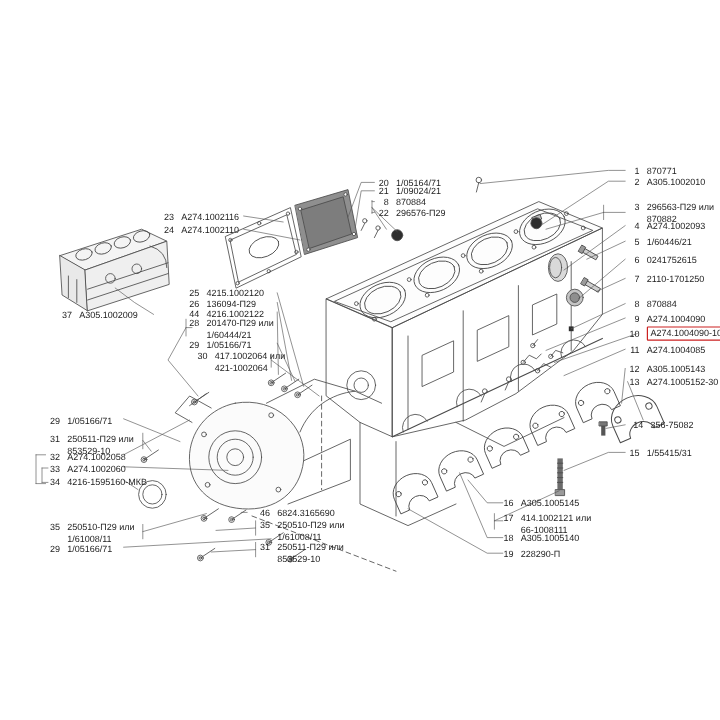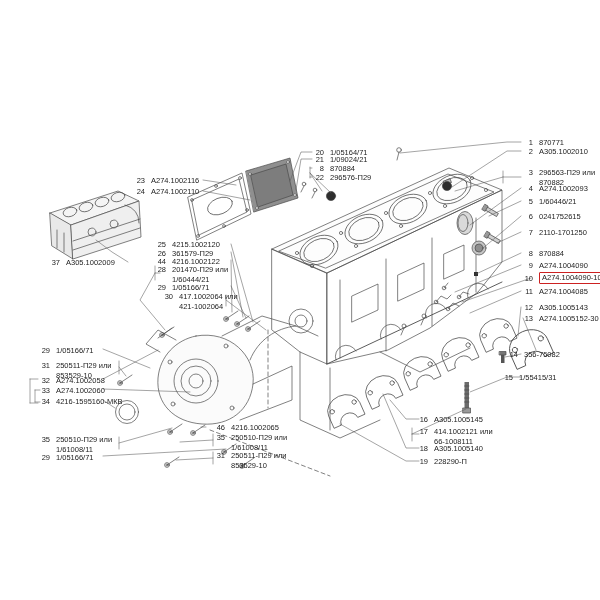--- a/index.html
+++ b/index.html
@@ -313,25 +313,25 @@
     <span class="p">A274.1004085</span>
   </div>
 <div class="co" style="left:507px;top:303px">
     <span class="n nw26">12</span>
     <span class="p">A305.1005143</span>
   </div>
 <div class="co" style="left:507px;top:314px">
     <span class="n nw26">13</span>
     <span class="p">A274.1005152-30</span>
   </div>
-<div class="co" style="left:492px;top:350px">
+<div class="co" style="left:510px;top:350px">
     <span class="n nw26">14</span>
     <span class="p">356-75082</span>
   </div>
-<div class="co" style="left:487px;top:373px">
+<div class="co" style="left:507px;top:373px">
     <span class="n nw26">15</span>
     <span class="p">1/55415/31</span>
   </div>
 
 <div class="co" style="left:407px;top:415px">
     <span class="n nw21">16</span>
     <span class="p">A305.1005145</span>
   </div>
 <div class="co wrap" style="left:407px;top:427px">
     <span class="n nw21">17</span>
@@ -371,21 +371,21 @@
     <span class="n nw15">24</span>
     <span class="p">A274.1002110</span>
   </div>
 
 <div class="co" style="left:150px;top:240px">
     <span class="n nw16">25</span>
     <span class="p">4215.1002120</span>
   </div>
 <div class="co" style="left:150px;top:249px">
     <span class="n nw16">26</span>
-    <span class="p">361579-П29</span>
+    <span class="p">136094-П29</span>
   </div>
 <div class="co" style="left:150px;top:257px">
     <span class="n nw16">44</span>
     <span class="p">4216.1002122</span>
   </div>
 <div class="co wrap" style="left:150px;top:265px">
     <span class="n nw16">28</span>
     <span class="p">201470-П29 или 1/60444/21</span>
   </div>
 <div class="co" style="left:150px;top:283px">
@@ -426,21 +426,21 @@
     <span class="n nw16">35</span>
     <span class="p">250510-П29 или 1/61008/11</span>
   </div>
 <div class="co" style="left:34px;top:453px">
     <span class="n nw16">29</span>
     <span class="p">1/05166/71</span>
   </div>
 
 <div class="co" style="left:209px;top:423px">
     <span class="n nw16">46</span>
-    <span class="p">4216.1002065</span>
+    <span class="p">6824.3165690</span>
   </div>
 <div class="co wrap" style="left:209px;top:433px">
     <span class="n nw16">35</span>
     <span class="p">250510-П29 или 1/61008/11</span>
   </div>
 <div class="co wrap" style="left:209px;top:451px">
     <span class="n nw16">31</span>
     <span class="p">250511-П29 или 853529-10</span>
   </div>
 

